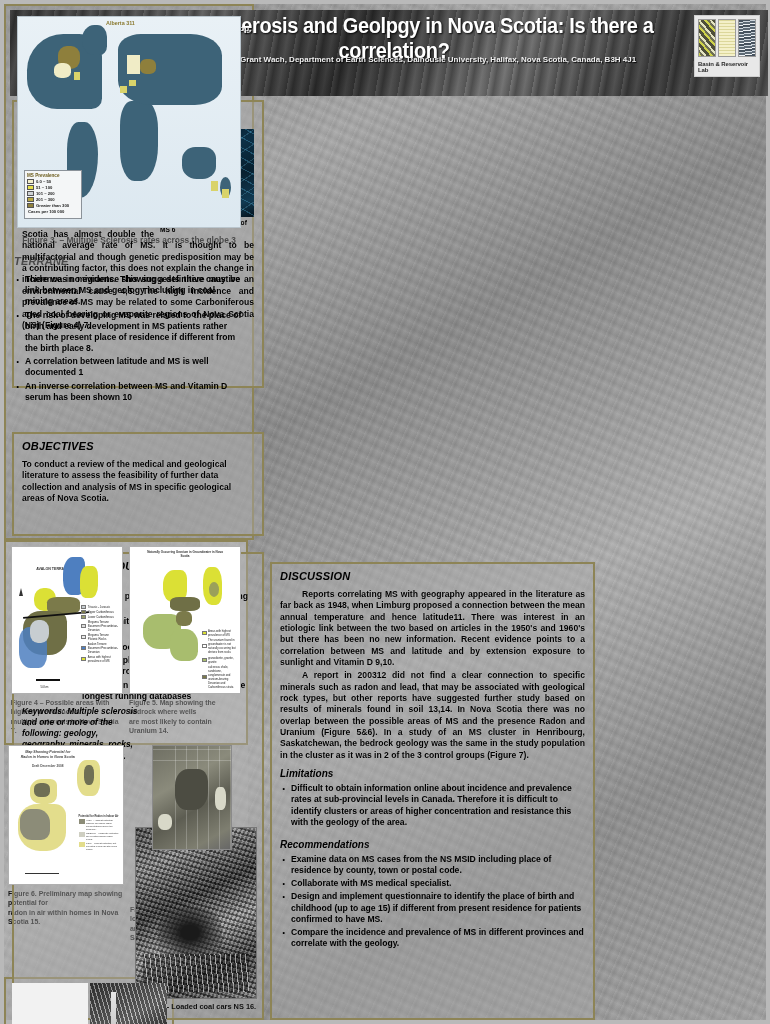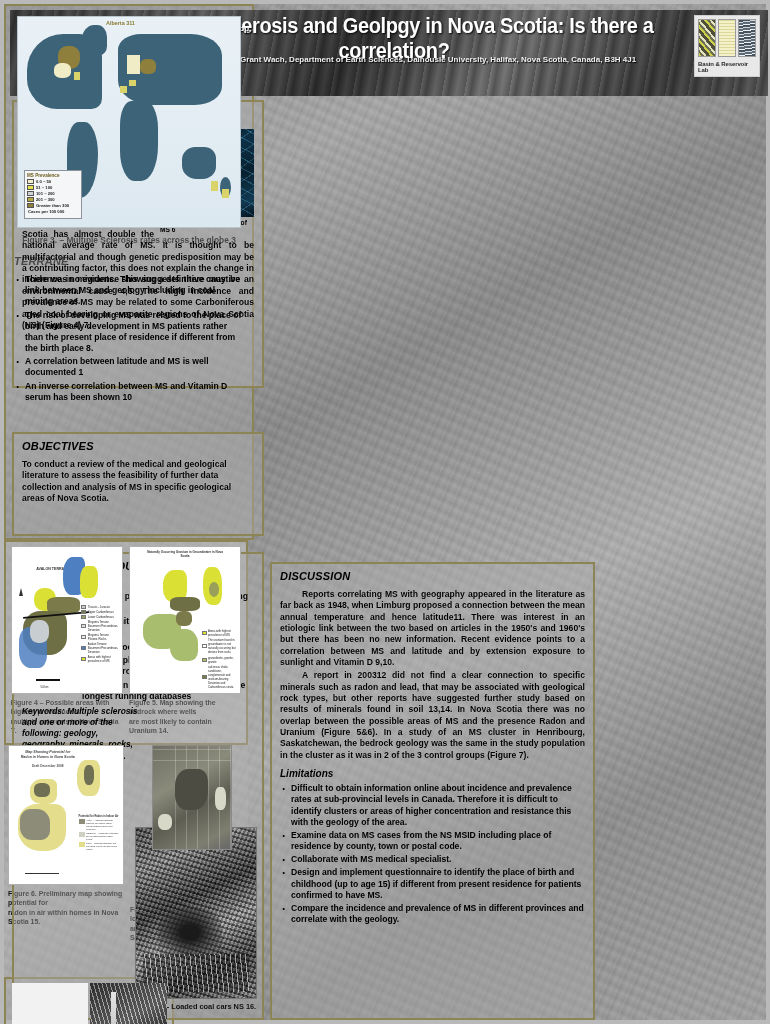--- a/index.html
+++ b/index.html
@@ -375,20 +375,21 @@
     <div class="panel-inner">
       <h2 class="sec">DISCUSSION</h2>
       <p class="body" style="text-indent:22px">Reports correlating MS with geography appeared in the literature as far back as 1948, when Limburg proposed a connection between the mean annual temperature and hence latitude11. There was interest in an etiologic link between the two based on articles in the 1950's and 1960's but there has been no new information. Recent evidence points to a correlation between MS and latitude and by extension exposure to sunlight and Vitamin D 9,10.</p>
       <p class="body" style="text-indent:22px;margin-top:2px">A report in 200312 did not find a clear connection to specific minerals such as radon and lead, that may be associated with geological rock types, but other reports have suggested further study based on results of minerals found in soil 13,14. In Nova Scotia there was no overlap between the possible areas of MS and the presence Radon and Uranium (Figure 5&amp;6). In a study of an MS cluster in Henribourg, Saskatchewan, the bedrock geology was the same in the study population in the cluster as it was in 2 of the 3 control groups (Figure 7).</p>
 
       <h3 class="sub">Limitations</h3>
       <ul class="bul">
         <li>Difficult to obtain information online about incidence and prevalence rates at sub-provincial levels in Canada. Therefore it is difficult to identify clusters or areas of higher concentration and resistance this with the geology of the area.</li>
       </ul>
 
+      <h3 class="sub" style="margin-top:11px">Recommendations</h3>
       <ul class="bul">
         <li>Examine data on MS cases from the NS MSID including place of residence by county, town or postal code.</li>
         <li>Collaborate with MS medical specialist.</li>
         <li>Design and implement questionnaire to identify the place of birth and childhood (up to age 15) if different from present residence for patients confirmed to have MS.</li>
         <li>Compare the incidence and prevalence of MS in different provinces and correlate with the geology.</li>
       </ul>
     </div>
   </div>
 
   <div id="p-fig45">

